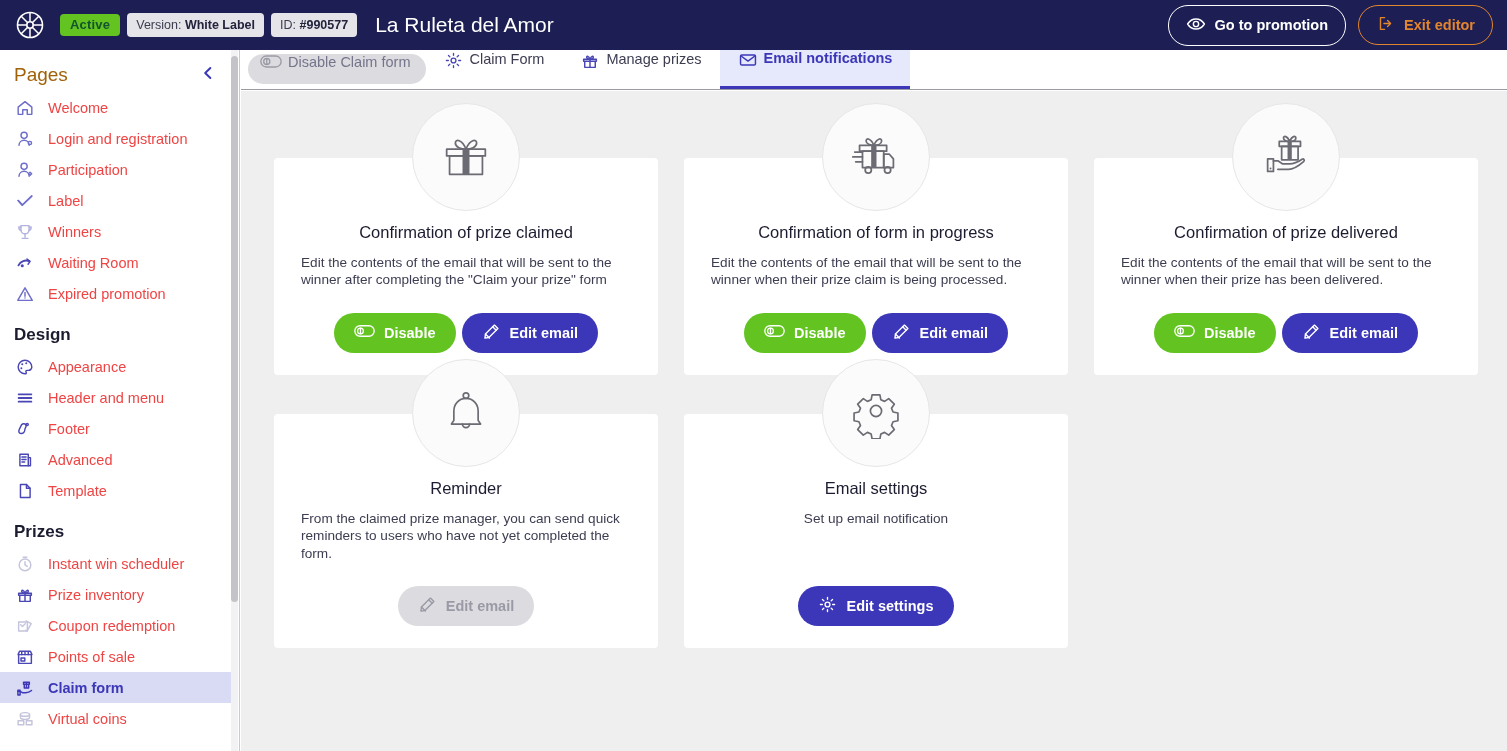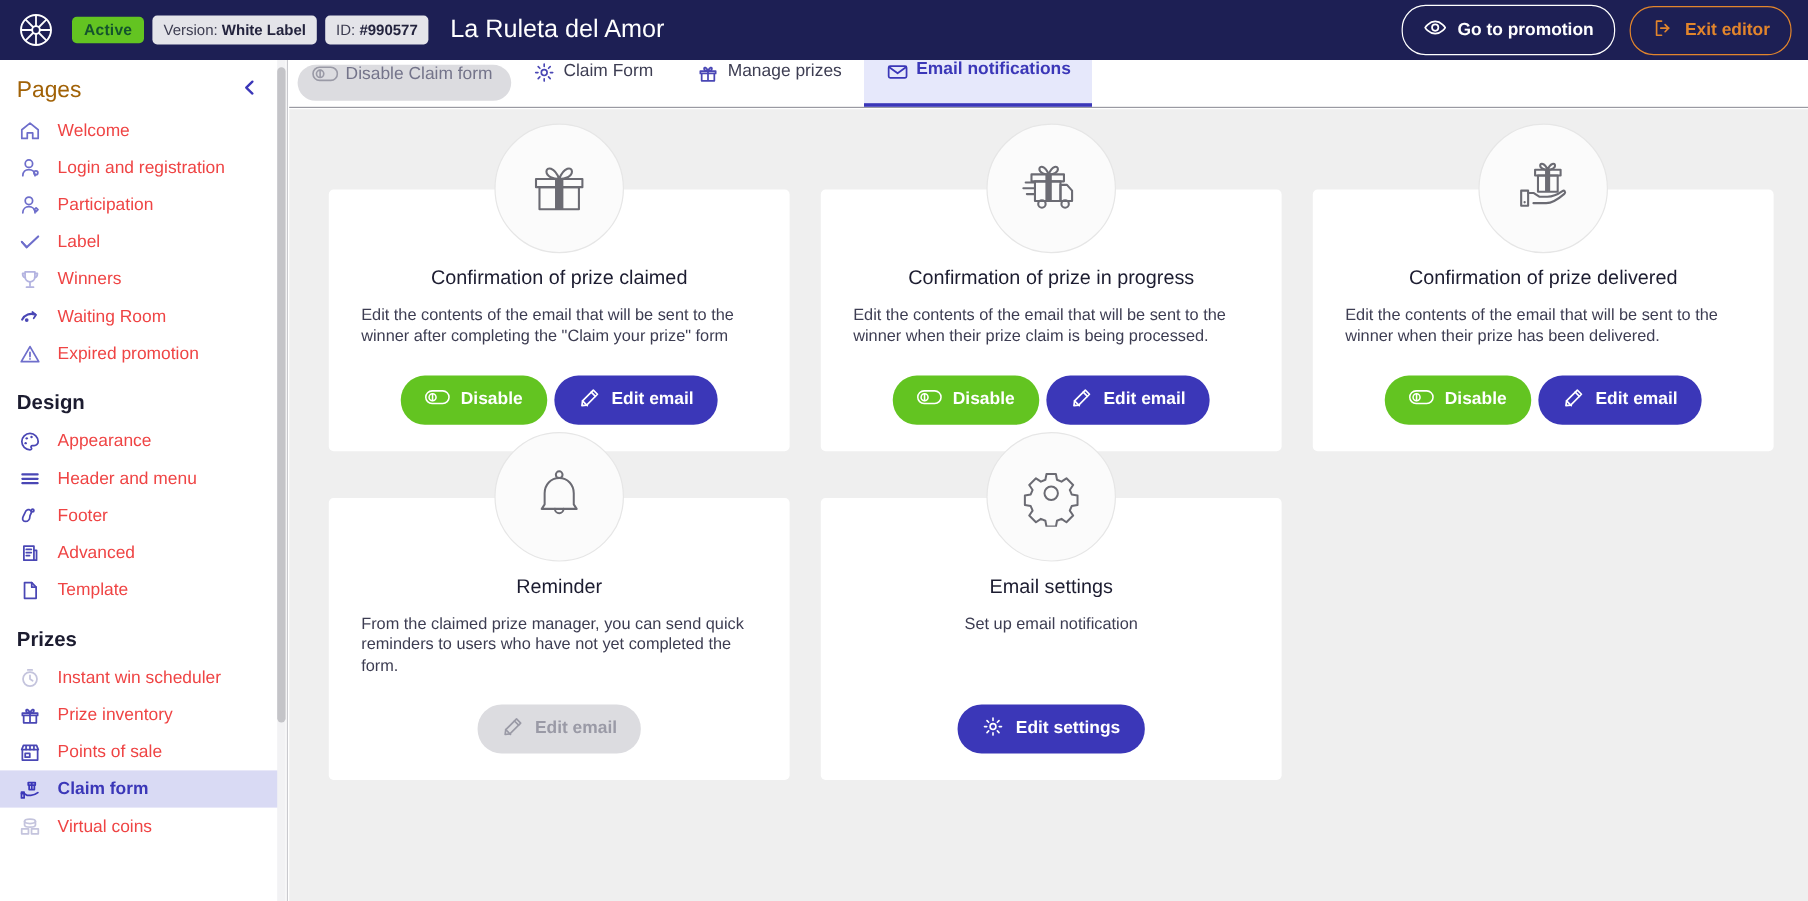--- a/index.html
+++ b/index.html
@@ -336,20 +336,30 @@
       <span class="ico">
           <svg viewBox="0 0 22 22" width="20" height="20" style="color:#4a47b5">
             <path class="ico-line" d="M4 9h14v2.2H4zM5.2 11.2h11.6V18H5.2zM11 9v9"></path>
             <path class="ico-line" d="M11 9c-1.6 0-3.6-.6-3.6-2.2S9.4 5.2 11 9zM11 9c1.6 0 3.6-.6 3.6-2.2S12.6 5.2 11 9z"></path>
           </svg>
         </span>
       <span>Prize inventory</span>
     </div>
     <div class="sb-item">
       <span class="ico">
+          <svg viewBox="0 0 22 22" width="20" height="20" style="color:#c4c4dd">
+            <path class="ico-line" d="M4 6.6h9.6v9.8H4z"></path>
+            <path class="ico-line" d="m12.2 5.4 5.6 3-4.4 8-1.4-.8"></path>
+            <path class="ico-line" d="m6.2 9.6 2 2 3-3"></path>
+          </svg>
+        </span>
+      <span>Coupon redemption</span>
+    </div>
+    <div class="sb-item">
+      <span class="ico">
           <svg viewBox="0 0 22 22" width="20" height="20" style="color:#4a47b5">
             <path class="ico-line" d="M4 8.4h14V18H4z"></path>
             <path class="ico-line" d="M3.4 8.4 5 4.6h12l1.6 3.8M7.4 8.4V4.6M11 8.4V4.6M14.6 8.4V4.6M6.6 12h4.2v3.4H6.6z"></path>
           </svg>
         </span>
       <span>Points of sale</span>
     </div>
     <div class="sb-item active">
       <span class="ico">
           <svg viewBox="0 0 22 22" width="20" height="20" style="color:#3b37b8">
@@ -466,21 +476,21 @@
             <rect class="ico-line" style="stroke-width:1.8" x="16" y="26" width="22" height="17"></rect>
             <rect x="25" y="20" width="5.5" height="23" fill="#6b6b73"></rect>
             <path class="ico-line" style="stroke-width:1.8" d="M27.8 20c-3.6 0-8-1.4-8-4.6s5-3 8 4.6zM27.8 20c3.6 0 8-1.4 8-4.6s-5-3-8 4.6z"></path>
             <path class="ico-line" style="stroke-width:1.8" d="M38 29h5.6l4.4 5v9H38z"></path>
             <circle class="ico-line" style="stroke-width:1.8" cx="22" cy="45.5" r="3.2"></circle>
             <circle class="ico-line" style="stroke-width:1.8" cx="42" cy="45.5" r="3.2"></circle>
             <path class="ico-line" style="stroke-width:1.8" d="M8 27h8M6 32h10M9 37h7"></path>
           </svg>
         </span>
       </div>
-      <div class="card-title">Confirmation of prize in progress</div>
+      <div class="card-title">Confirmation of form in progress</div>
       <div class="card-desc">Edit the contents of the email that will be sent to the winner when their prize claim is being processed.</div>
       <div class="card-actions">
         <button class="btn btn-green">
           <span>
             <svg viewBox="0 0 26 16" width="21" height="14" style="color:#ffffff">
               <rect class="ico-line" x="1" y="1.5" width="24" height="13" rx="6.5"></rect>
               <circle class="ico-line" cx="8" cy="8" r="3.6"></circle>
                 <path class="ico-line" d="M8 4.6v6.8"></path>
             </svg>
           </span>

